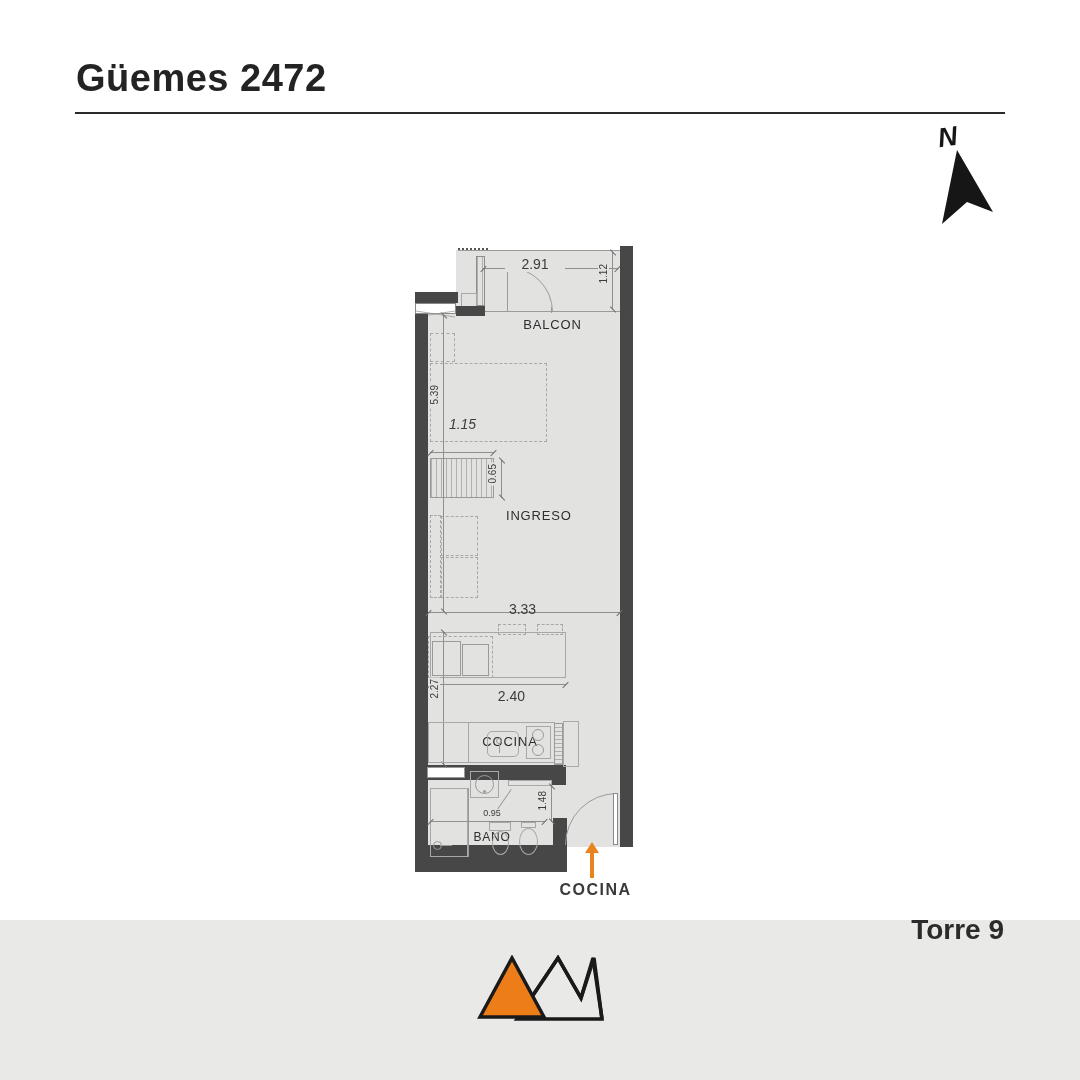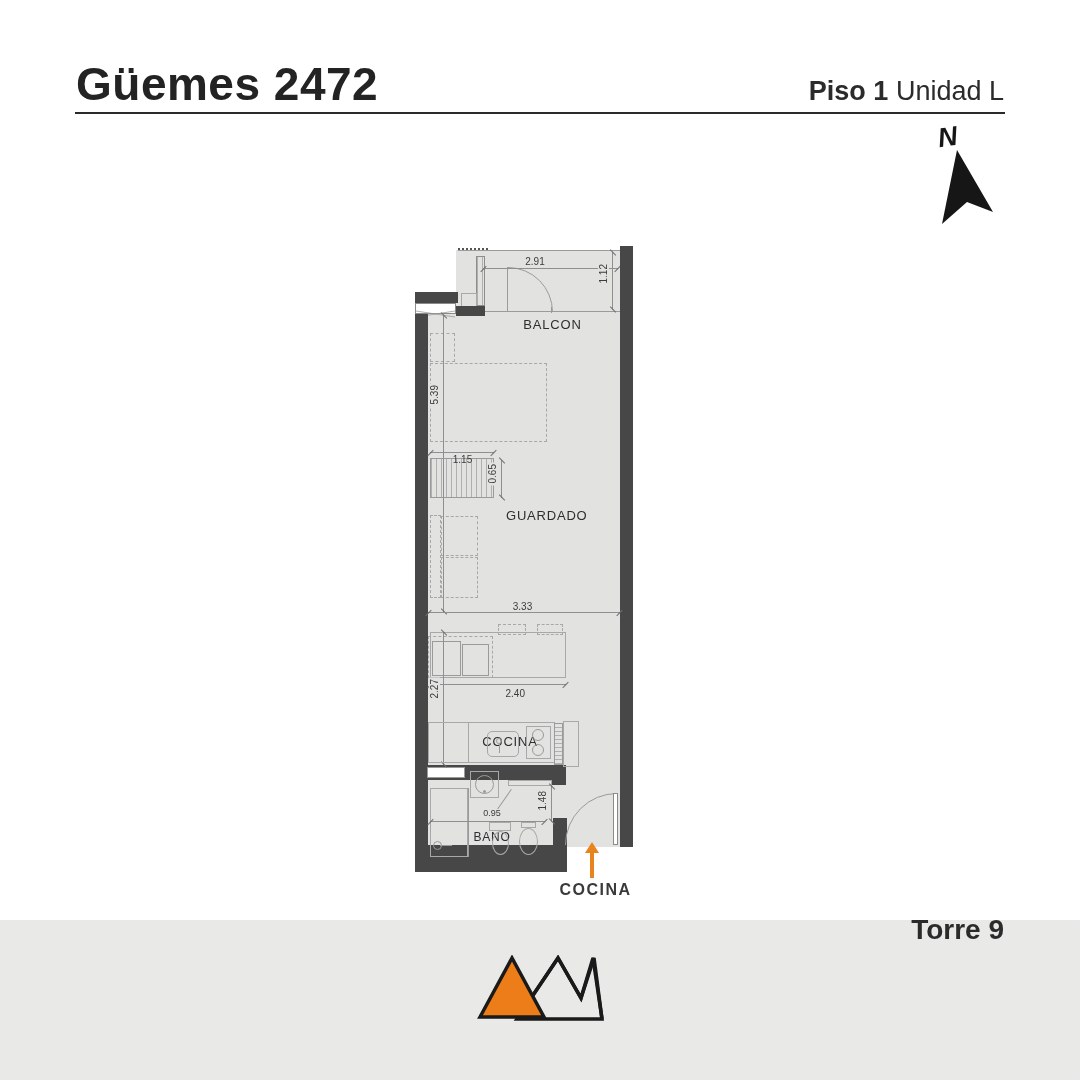--- a/index.html
+++ b/index.html
@@ -17,51 +17,46 @@
   .solidf{position:absolute;border:1px solid var(--furn);}
   .hline{position:absolute;height:1px;background:#9b9b9b;}
   .vline{position:absolute;width:1px;background:#9b9b9b;}
   
   .dimh{position:absolute;height:1px;background:var(--line);}
   .dimh::before,.dimh::after{content:"";position:absolute;width:1px;height:8px;background:#6f6f6f;top:-3.5px;transform:rotate(45deg);}
   .dimh::before{left:0;} .dimh::after{right:0;}
   .dimv{position:absolute;width:1px;background:var(--line);}
   .dimv::before,.dimv::after{content:"";position:absolute;width:8px;height:1px;background:#6f6f6f;left:-3.5px;transform:rotate(45deg);}
   .dimv::before{top:0;} .dimv::after{bottom:0;}
-  .dlab{position:absolute;font-size:10px;color:var(--dimtxt);text-align:center;}
+  .dlab{position:absolute;font-size:14px;color:var(--dimtxt);text-align:center;}
   .dlabv{position:absolute;font-size:10px;color:var(--dimtxt);writing-mode:vertical-rl;
          transform:rotate(180deg);background:var(--floor);padding:2px 0;}
   .rlabel{position:absolute;font-size:13px;letter-spacing:.8px;color:#2e2e2e;text-align:center;margin-top:36px;}
   .arcTR{position:absolute;border:1px solid #9b9b9b;border-radius:50%;
          clip-path:polygon(50% 0,100% 0,100% 50%,50% 50%);}
   .arcTL{position:absolute;border:1px solid #9b9b9b;border-radius:50%;
          clip-path:polygon(0 0,50% 0,50% 50%,0 50%);}
-  .header-title{position:absolute;left:76px;top:57px;font-size:46px;font-weight:800;color:var(--ink);letter-spacing:.5px;}
+  .header-title{position:absolute;left:76px;top:57px;font-size:38px;font-weight:800;color:var(--ink);letter-spacing:.5px;}
   .header-right{position:absolute;right:76px;top:76px;font-size:27px;color:#2b2b2b;}
   .header-rule{position:absolute;left:75px;right:75px;top:112px;height:2px;background:#2a2a2a;}
   .north-n{position:absolute;left:938px;top:122px;font-size:27px;font-weight:800;font-style:italic;color:#161616;transform:rotate(-8deg);}
   .ingreso{position:absolute;left:548px;top:881px;width:95px;text-align:center;
            font-size:16px;font-weight:700;letter-spacing:1.5px;color:#3a3a3a;}
   .band{position:absolute;left:0;top:920px;width:1080px;height:160px;background:var(--band);}
   .torre{position:absolute;right:76px;top:914px;font-size:28px;font-weight:800;color:#2b2b2b;}
   .brand{position:absolute;left:420px;top:1027px;width:240px;text-align:center;font-size:18px;color:#1d1d1b;}
   .stripesV{background:repeating-linear-gradient(90deg,#b0b0b0 0 1px,var(--floor) 1px 5px);}
   .stripesH{background:repeating-linear-gradient(0deg,#b0b0b0 0 1px,var(--floor) 1px 4px);}
 </style>
 </head>
 <body>
 
 <div class="page">
 
   <div class="header-title">Güemes 2472</div>
-  <div class="header-right">
-    <b>Piso 1</b>
-    <span> </span>
-    <span>Unidad L</span>
-  </div>
   <div class="header-rule"></div>
 
   <div class="north-n">N</div>
   <svg class="abs" style="left:936px;top:148px;" width="62" height="80" viewBox="0 0 62 80">
     <polygon points="21,2 57,64 31,54 6,76" fill="#161616"></polygon>
   </svg>
 
   <div class="abs" style="left:0;top:0;width:1080px;height:1080px;">
 
     <div class="floor" style="left:456px;top:250px;width:164px;height:65px;"></div>
@@ -94,24 +89,24 @@
     <div class="wall" style="left:415px;top:845px;width:152px;height:27px;"></div>
     <div class="wall" style="left:420px;top:765px;width:146px;height:15px;"></div>
     <div class="wall" style="left:551px;top:765px;width:15px;height:20px;"></div>
     <div class="wall" style="left:553px;top:818px;width:14px;height:54px;"></div>
     <div class="abs" style="left:427px;top:767px;width:38px;height:11px;background:#fff;border:1px solid #999;"></div>
 
     <div class="dashed" style="left:430px;top:333px;width:25px;height:29px;"></div>
     <div class="dashed" style="left:430px;top:363px;width:117px;height:79px;"></div>
     <div class="abs stripesV" style="left:430px;top:458px;width:64px;height:40px;border:1px solid #9a9a9a;"></div>
     <div class="dimh" style="left:430px;top:452px;width:64px;"></div>
-    <div class="dlab" style="left:435px;top:454px;width:55px;">1.15</div>
+    <div class="dlab" style="left:435px;top:416px;width:55px;font-style:italic;">1.15</div>
     <div class="dimv" style="left:501px;top:460px;height:38px;"></div>
     <div class="dlabv" style="left:487px;top:462px;">0.65</div>
-    <div class="rlabel" style="left:506px;top:472px;width:85px;text-align:left;">GUARDADO</div>
+    <div class="rlabel" style="left:506px;top:472px;width:85px;text-align:left;">INGRESO</div>
     <div class="dashed" style="left:430px;top:515px;width:11px;height:83px;"></div>
     <div class="dashed" style="left:441px;top:516px;width:37px;height:40px;"></div>
     <div class="dashed" style="left:441px;top:557px;width:37px;height:41px;"></div>
 
     <div class="dimv" style="left:443px;top:315px;height:297px;"></div>
     <div class="dlabv" style="left:429px;top:383px;">5.39</div>
     <div class="dimh" style="left:428px;top:612px;width:192px;"></div>
     <div class="dlab" style="left:495px;top:601px;width:55px;">3.33</div>
 
     <div class="solidf" style="left:430px;top:632px;width:136px;height:46px;"></div>

